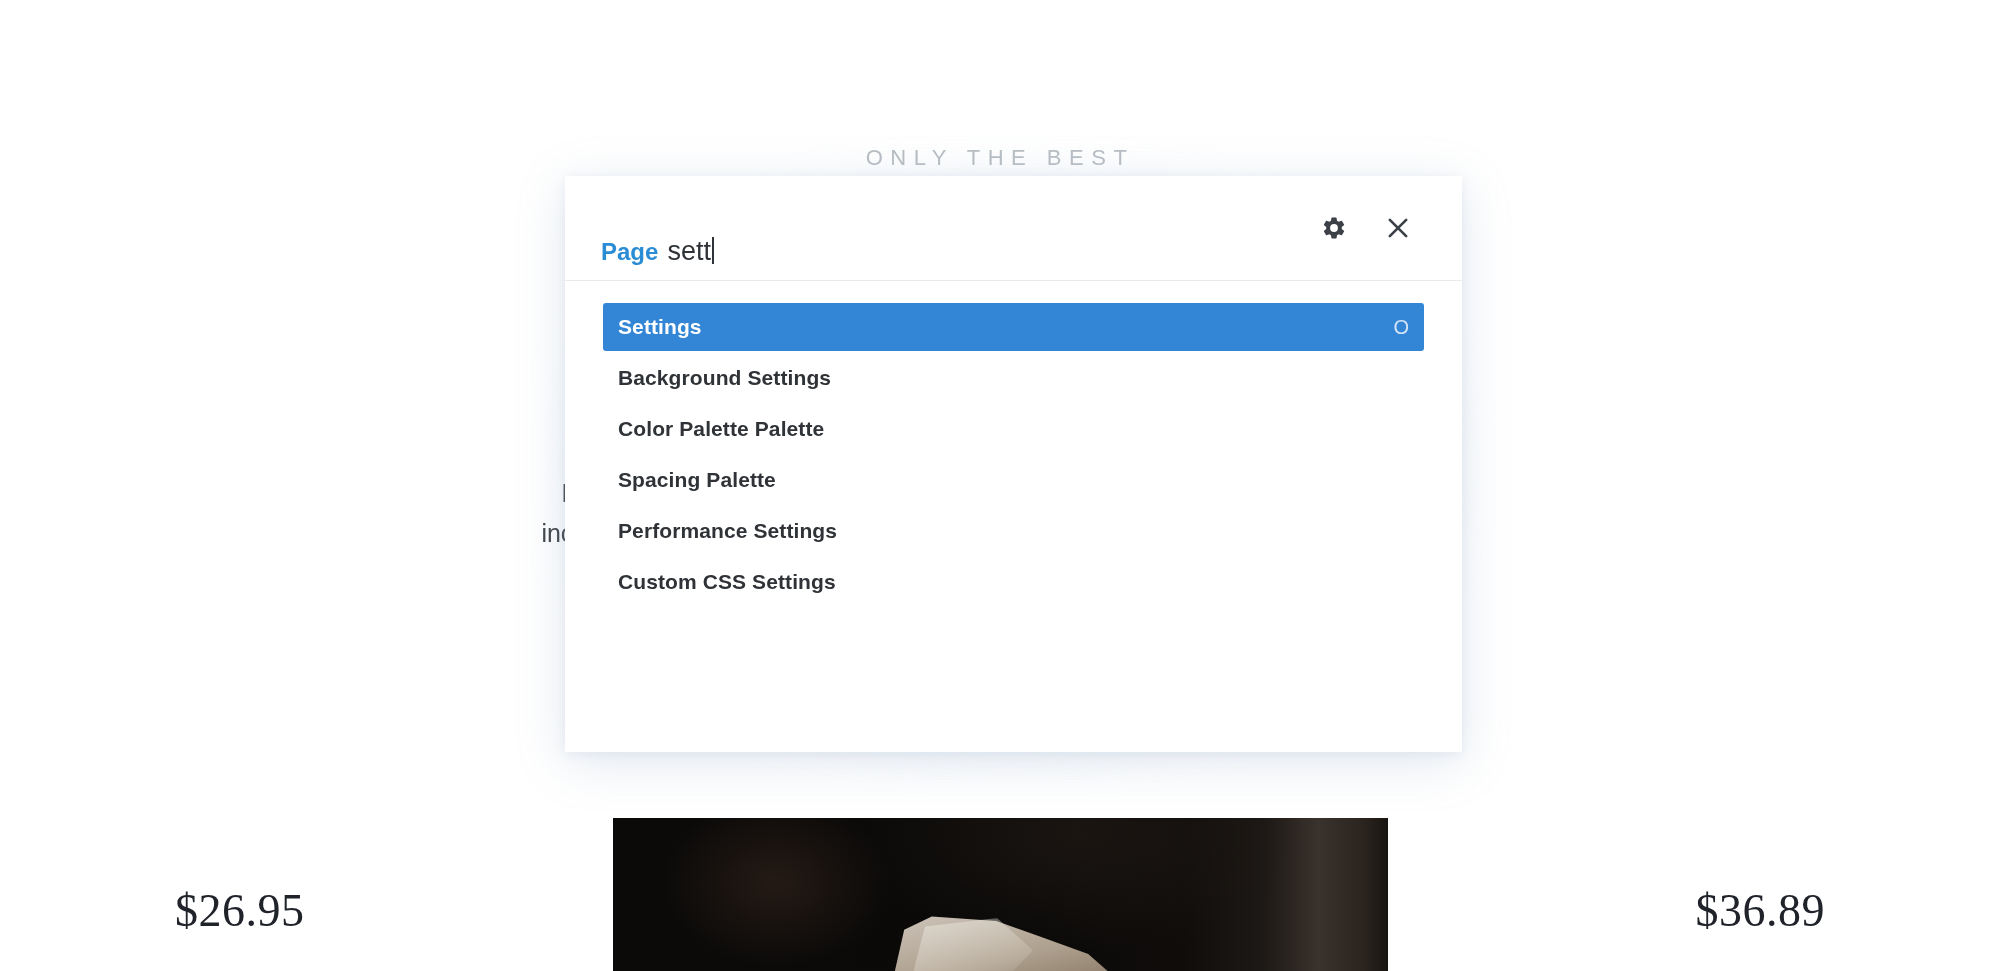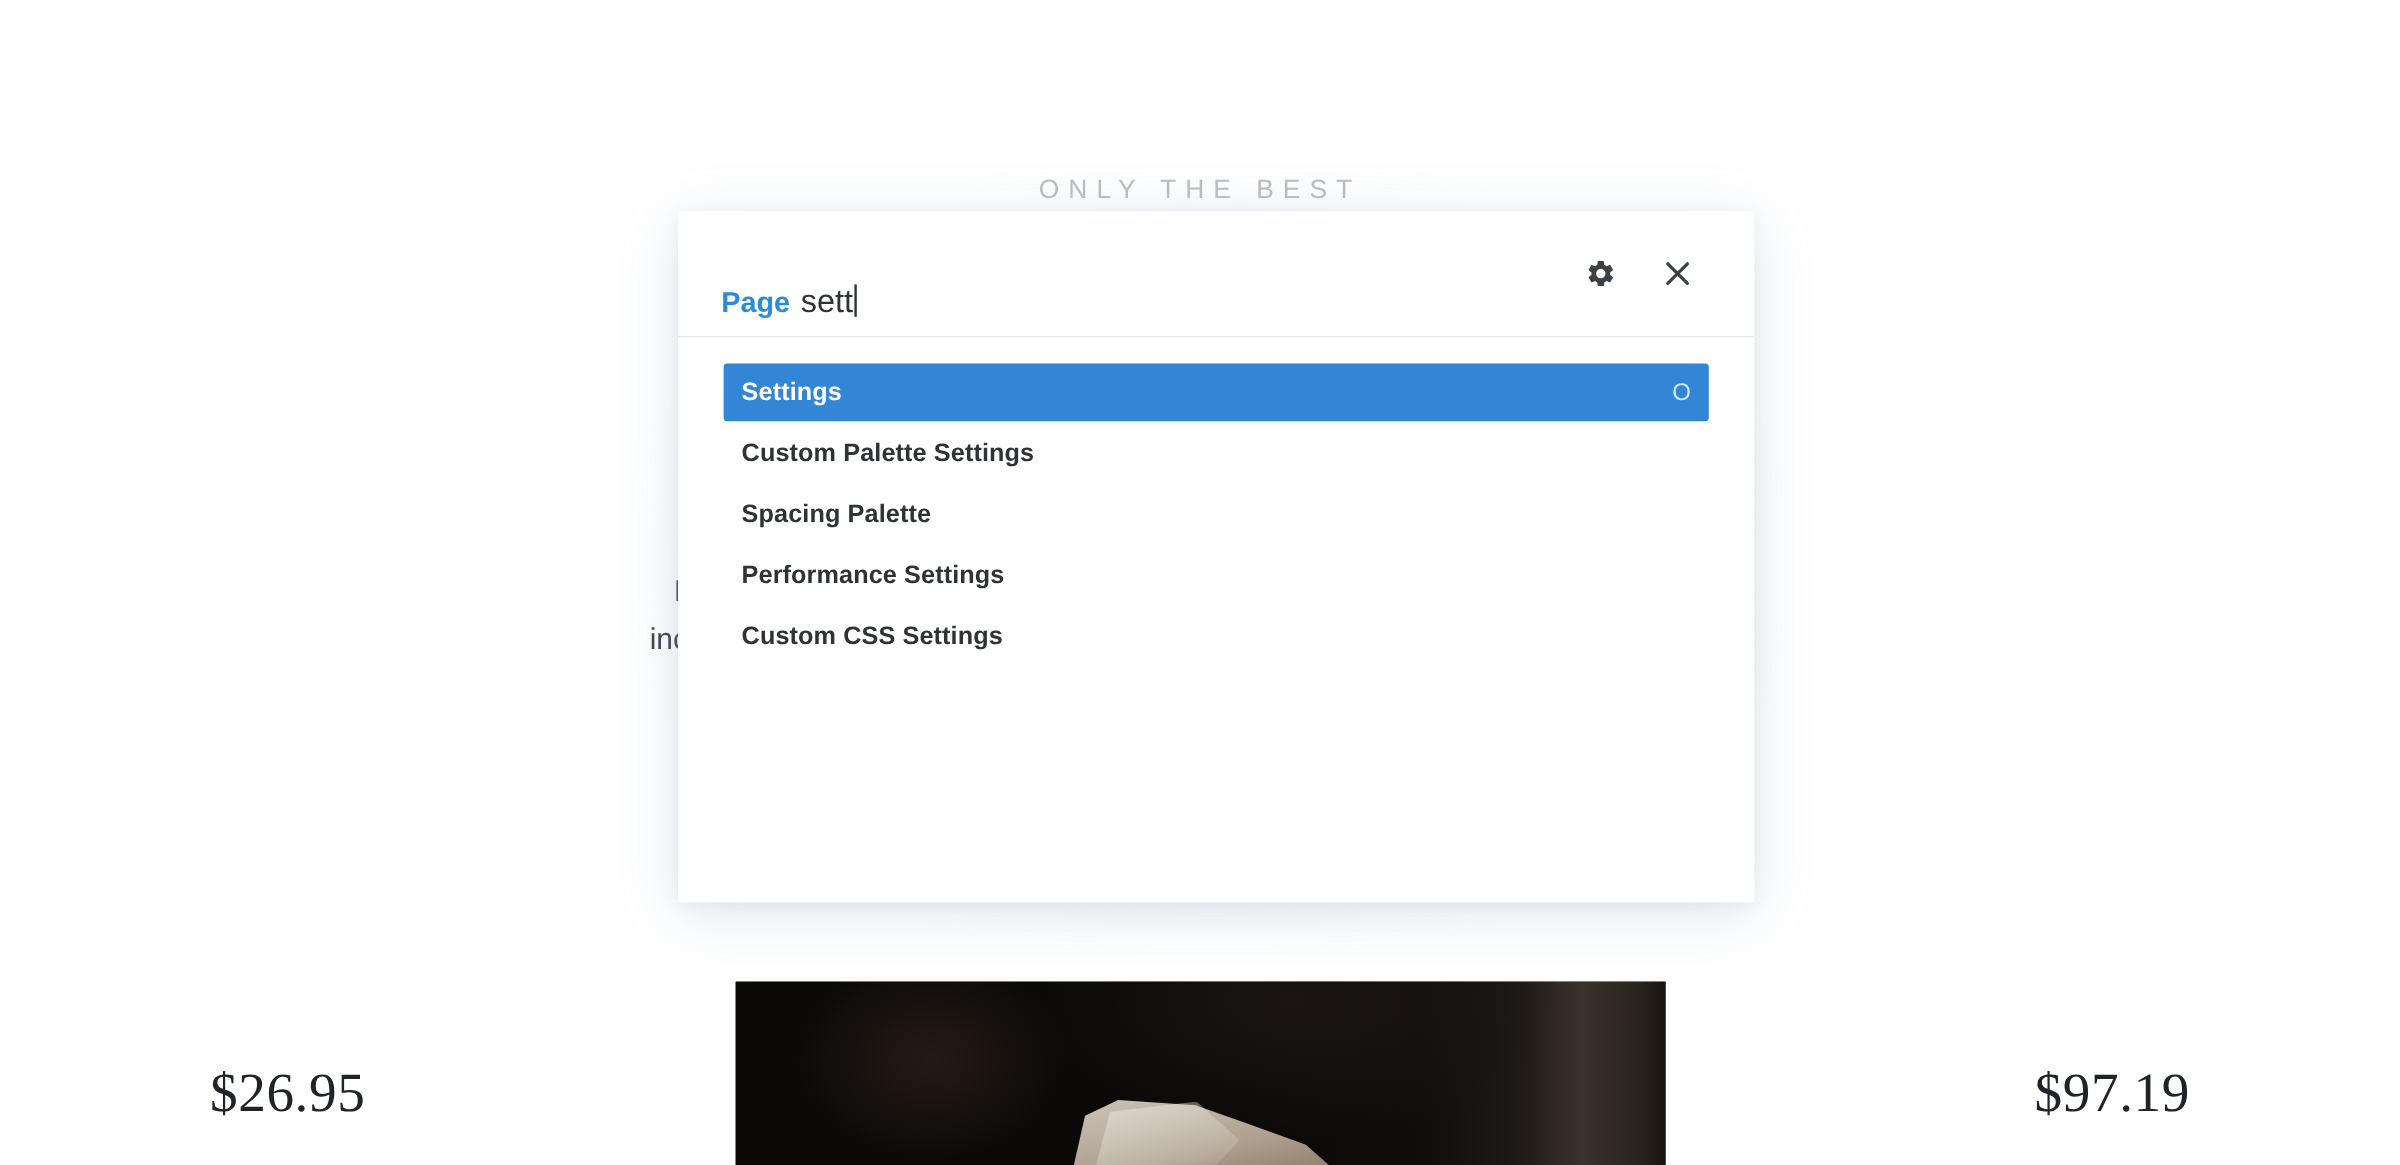--- a/index.html
+++ b/index.html
@@ -245,21 +245,21 @@
     </div>
 
     <div class="product-photo">
       <div class="photo-inner"></div>
       <div class="stone"></div>
       <div class="stone-hi"></div>
     </div>
 
     <div class="price price-left">$26.95</div>
 
-    <div class="price price-right">$97.19</div>
+    <div class="price price-right">$36.89</div>
   </div>
 
   <div class="modal-glow"></div>
 
   <div class="modal">
 
     <div class="modal-header">
 
       <div class="search-wrap" title="Type a command or search...">
         <span class="search-token">Page</span>
@@ -288,21 +288,25 @@
 
       </div>
     </div>
 
     <div class="results" id="results-list">
         <div class="result is-active">
           <span class="result-label">Settings</span>
           <span class="result-hint">O</span>
         </div>
         <div class="result">
-          <span class="result-label">Custom Palette Settings</span>
+          <span class="result-label">Background Settings</span>
+          <span class="result-hint"></span>
+        </div>
+        <div class="result">
+          <span class="result-label">Color Palette Palette</span>
           <span class="result-hint"></span>
         </div>
         <div class="result">
           <span class="result-label">Spacing Palette</span>
           <span class="result-hint"></span>
         </div>
         <div class="result">
           <span class="result-label">Performance Settings</span>
           <span class="result-hint"></span>
         </div>

